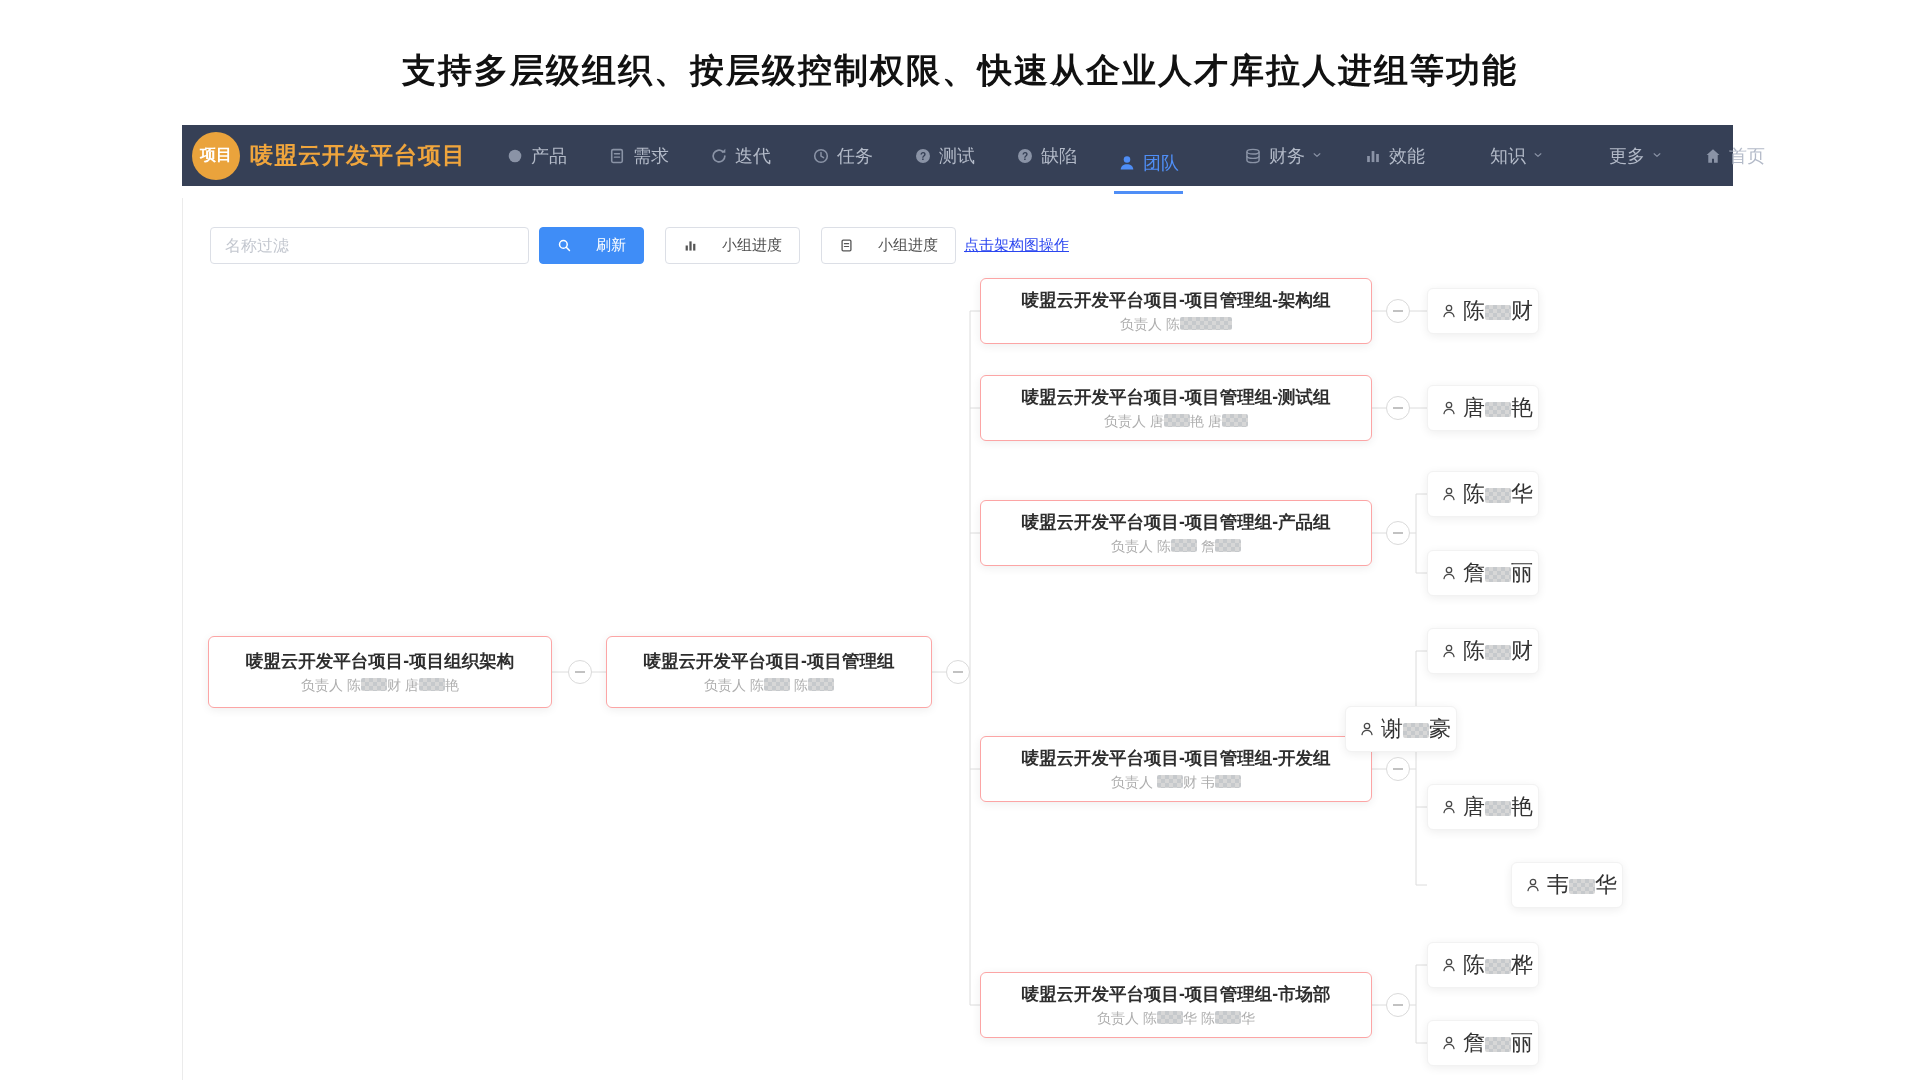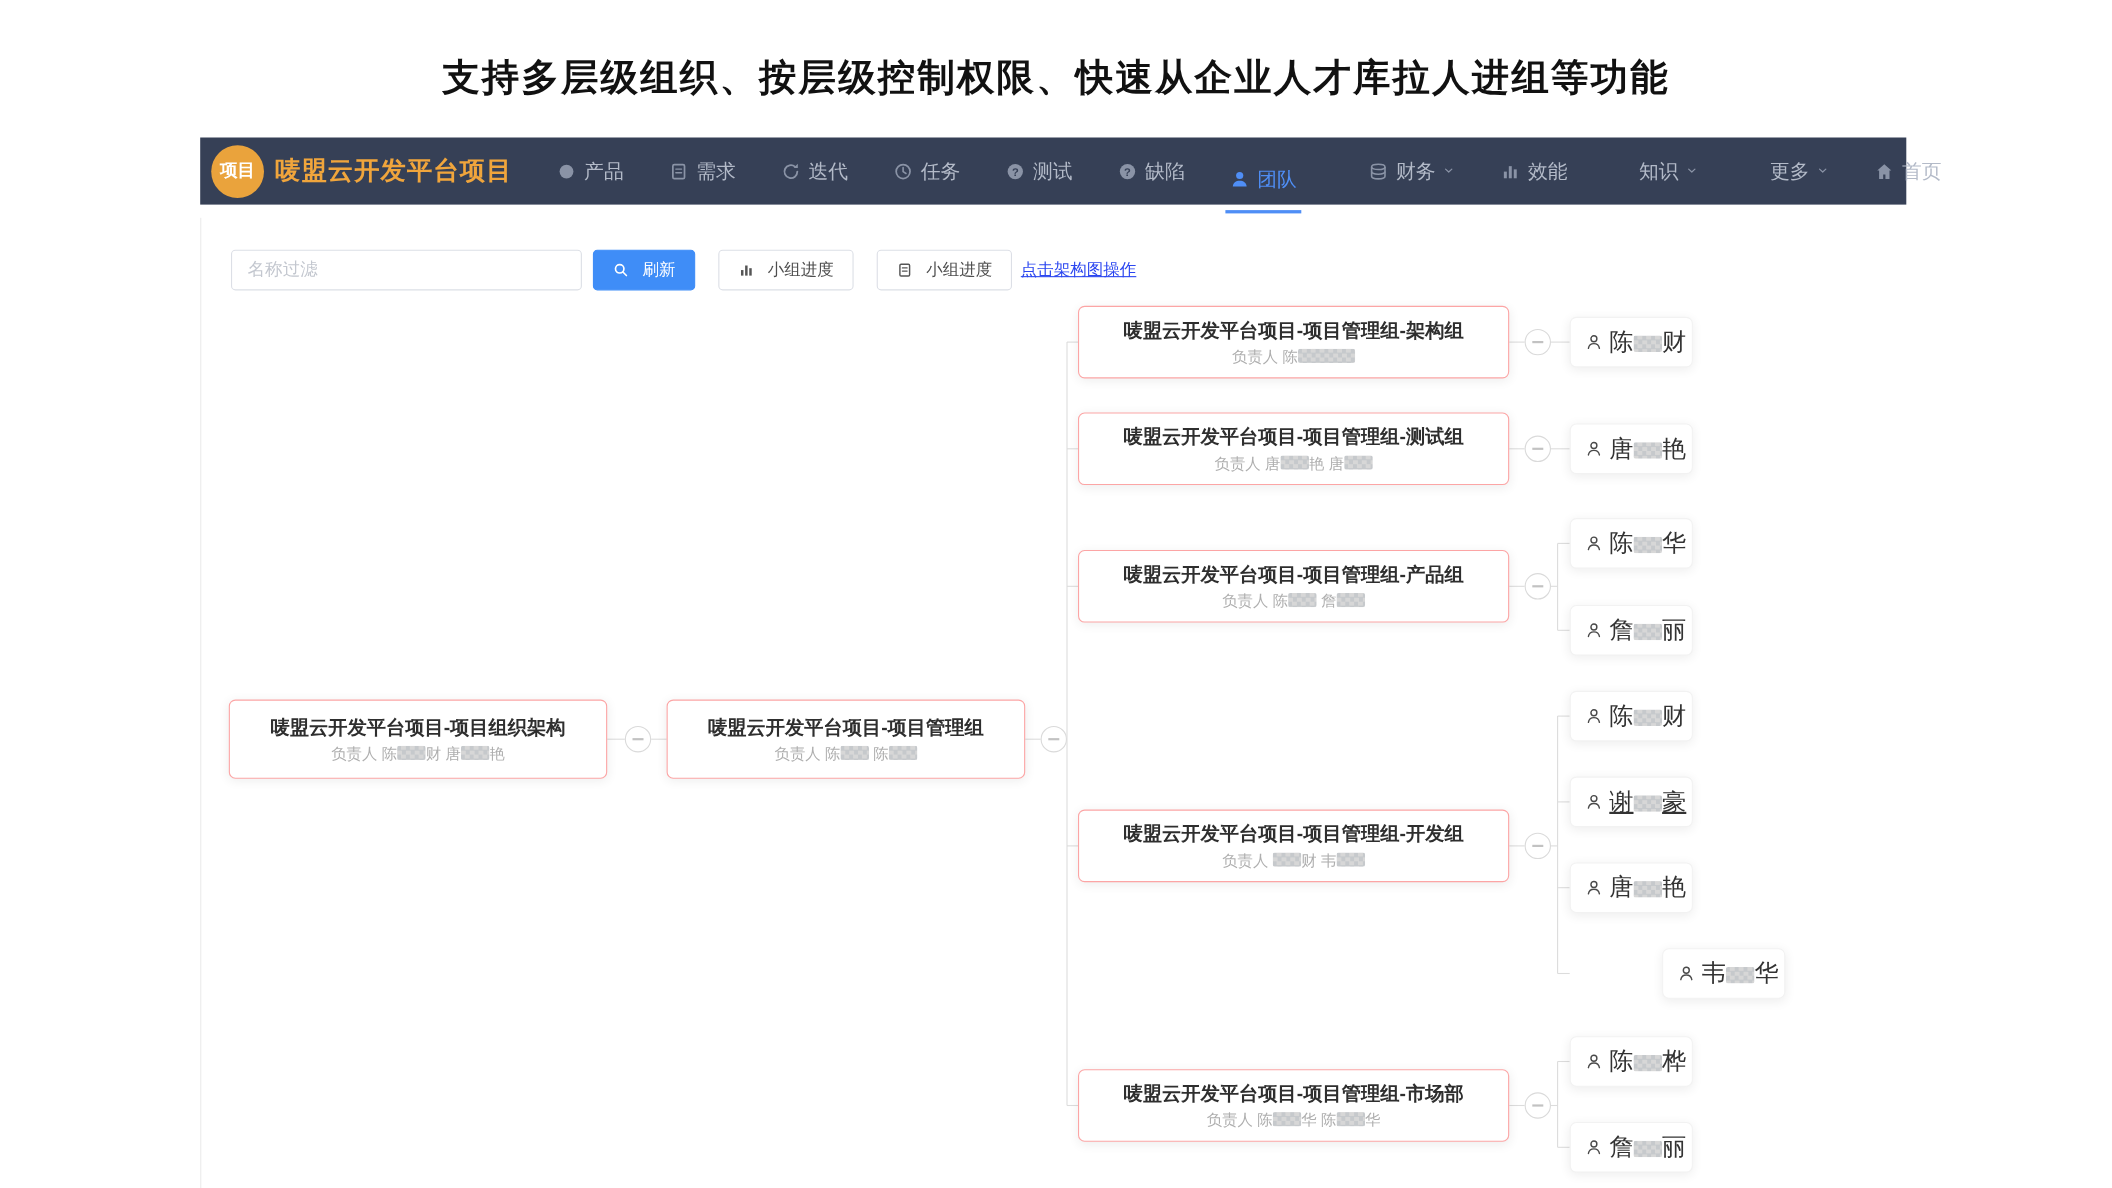--- a/index.html
+++ b/index.html
@@ -31,21 +31,21 @@
   .chev { margin-left:-1px; }
 
   
   .content-border { position:absolute; left:182px; top:198px; width:1px; height:882px; background:#ebebeb; }
 
   
   .toolbar { position:absolute; left:210px; top:227px; display:flex; align-items:center; }
   .filter-input { width:319px; height:37px; border:1px solid #dcdfe6; border-radius:4px;
     padding:0 14px; font-size:16px; color:#333; outline:none; font-family:inherit; }
   .filter-input::placeholder { color:#c3c7cf; }
-  .btn { height:37px; display:inline-flex; align-items:center; gap:12px; border-radius:4px;
+  .btn { height:37px; display:inline-flex; align-items:center; gap:24px; border-radius:4px;
     font-size:15px; cursor:pointer; font-family:inherit; border:1px solid #dcdfe6;
     background:#fff; color:#4d4d4d; padding:0 17px; }
   .btn-primary { background:#3f8df7; border-color:#3f8df7; color:#fff; margin-left:10px; }
   .btn-plain-1 { margin-left:21px; }
   .btn-plain-2 { margin-left:21px; }
   .action-link { margin-left:8px; font-size:15px; color:#2b46f0; text-decoration:underline; cursor:pointer; }
 
   
   .chart { position:absolute; left:0; top:0; width:1920px; height:1080px; }
   .chart svg.lines { position:absolute; left:0; top:0; z-index:1; pointer-events:none; }
@@ -289,21 +289,21 @@
         <div class="t">唛盟云开发平台项目-项目管理组-开发组</div>
         <div class="s">负责人 <span class="pixel-blur" style="width: 26px;"></span>财 韦<span class="pixel-blur" style="width: 26px;"></span></div>
       </div>
       <div class="chip" style="left: 1427px; top: 628px; width: 112px; height: 46px;">
         <svg width="16" height="16" viewBox="0 0 16 16">
           <circle cx="8" cy="5" r="2.7" fill="none" stroke="currentColor" stroke-width="1.3"></circle>
           <path d="M3 13.6c.5-2.9 2.5-4.2 5-4.2s4.5 1.3 5 4.2" fill="none" stroke="currentColor" stroke-width="1.3" stroke-linecap="round"></path>
         </svg>
         <span>陈<span class="pixel-blur" style="width: 26px;"></span>财</span>
       </div>
-      <div class="chip" style="left: 1427px; top: 706px; width: 112px; height: 46px; text-decoration: underline;">
+      <div class="chip" style="left: 1345px; top: 706px; width: 112px; height: 46px;">
         <svg width="16" height="16" viewBox="0 0 16 16">
           <circle cx="8" cy="5" r="2.7" fill="none" stroke="currentColor" stroke-width="1.3"></circle>
           <path d="M3 13.6c.5-2.9 2.5-4.2 5-4.2s4.5 1.3 5 4.2" fill="none" stroke="currentColor" stroke-width="1.3" stroke-linecap="round"></path>
         </svg>
         <span>谢<span class="pixel-blur" style="width: 26px;"></span>豪</span>
       </div>
       <div class="chip" style="left: 1427px; top: 784px; width: 112px; height: 46px;">
         <svg width="16" height="16" viewBox="0 0 16 16">
           <circle cx="8" cy="5" r="2.7" fill="none" stroke="currentColor" stroke-width="1.3"></circle>
           <path d="M3 13.6c.5-2.9 2.5-4.2 5-4.2s4.5 1.3 5 4.2" fill="none" stroke="currentColor" stroke-width="1.3" stroke-linecap="round"></path>

